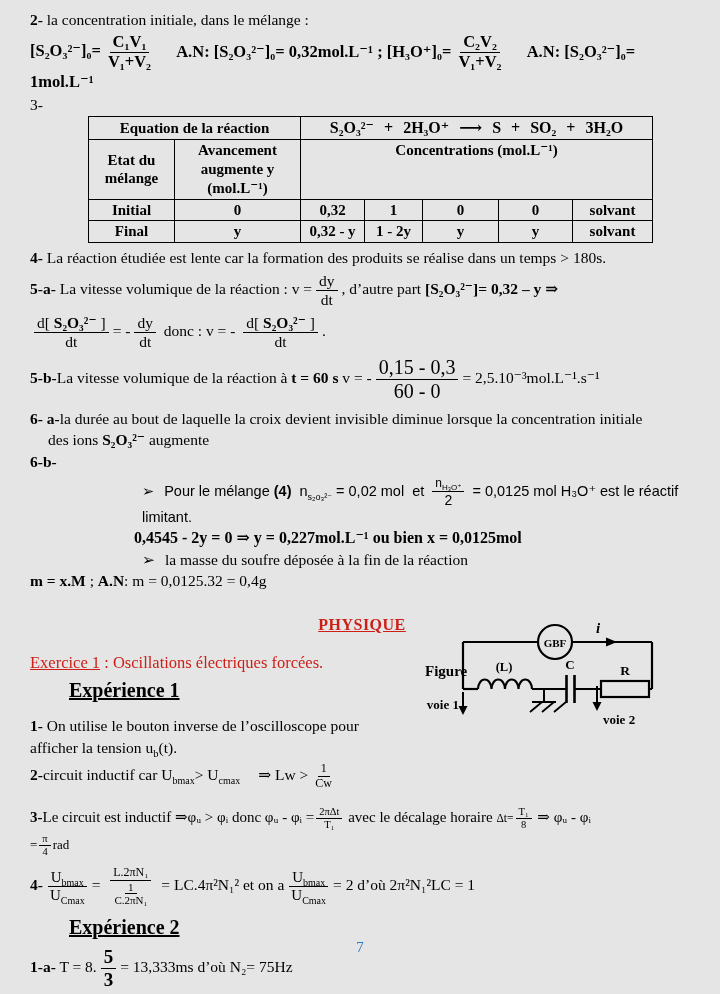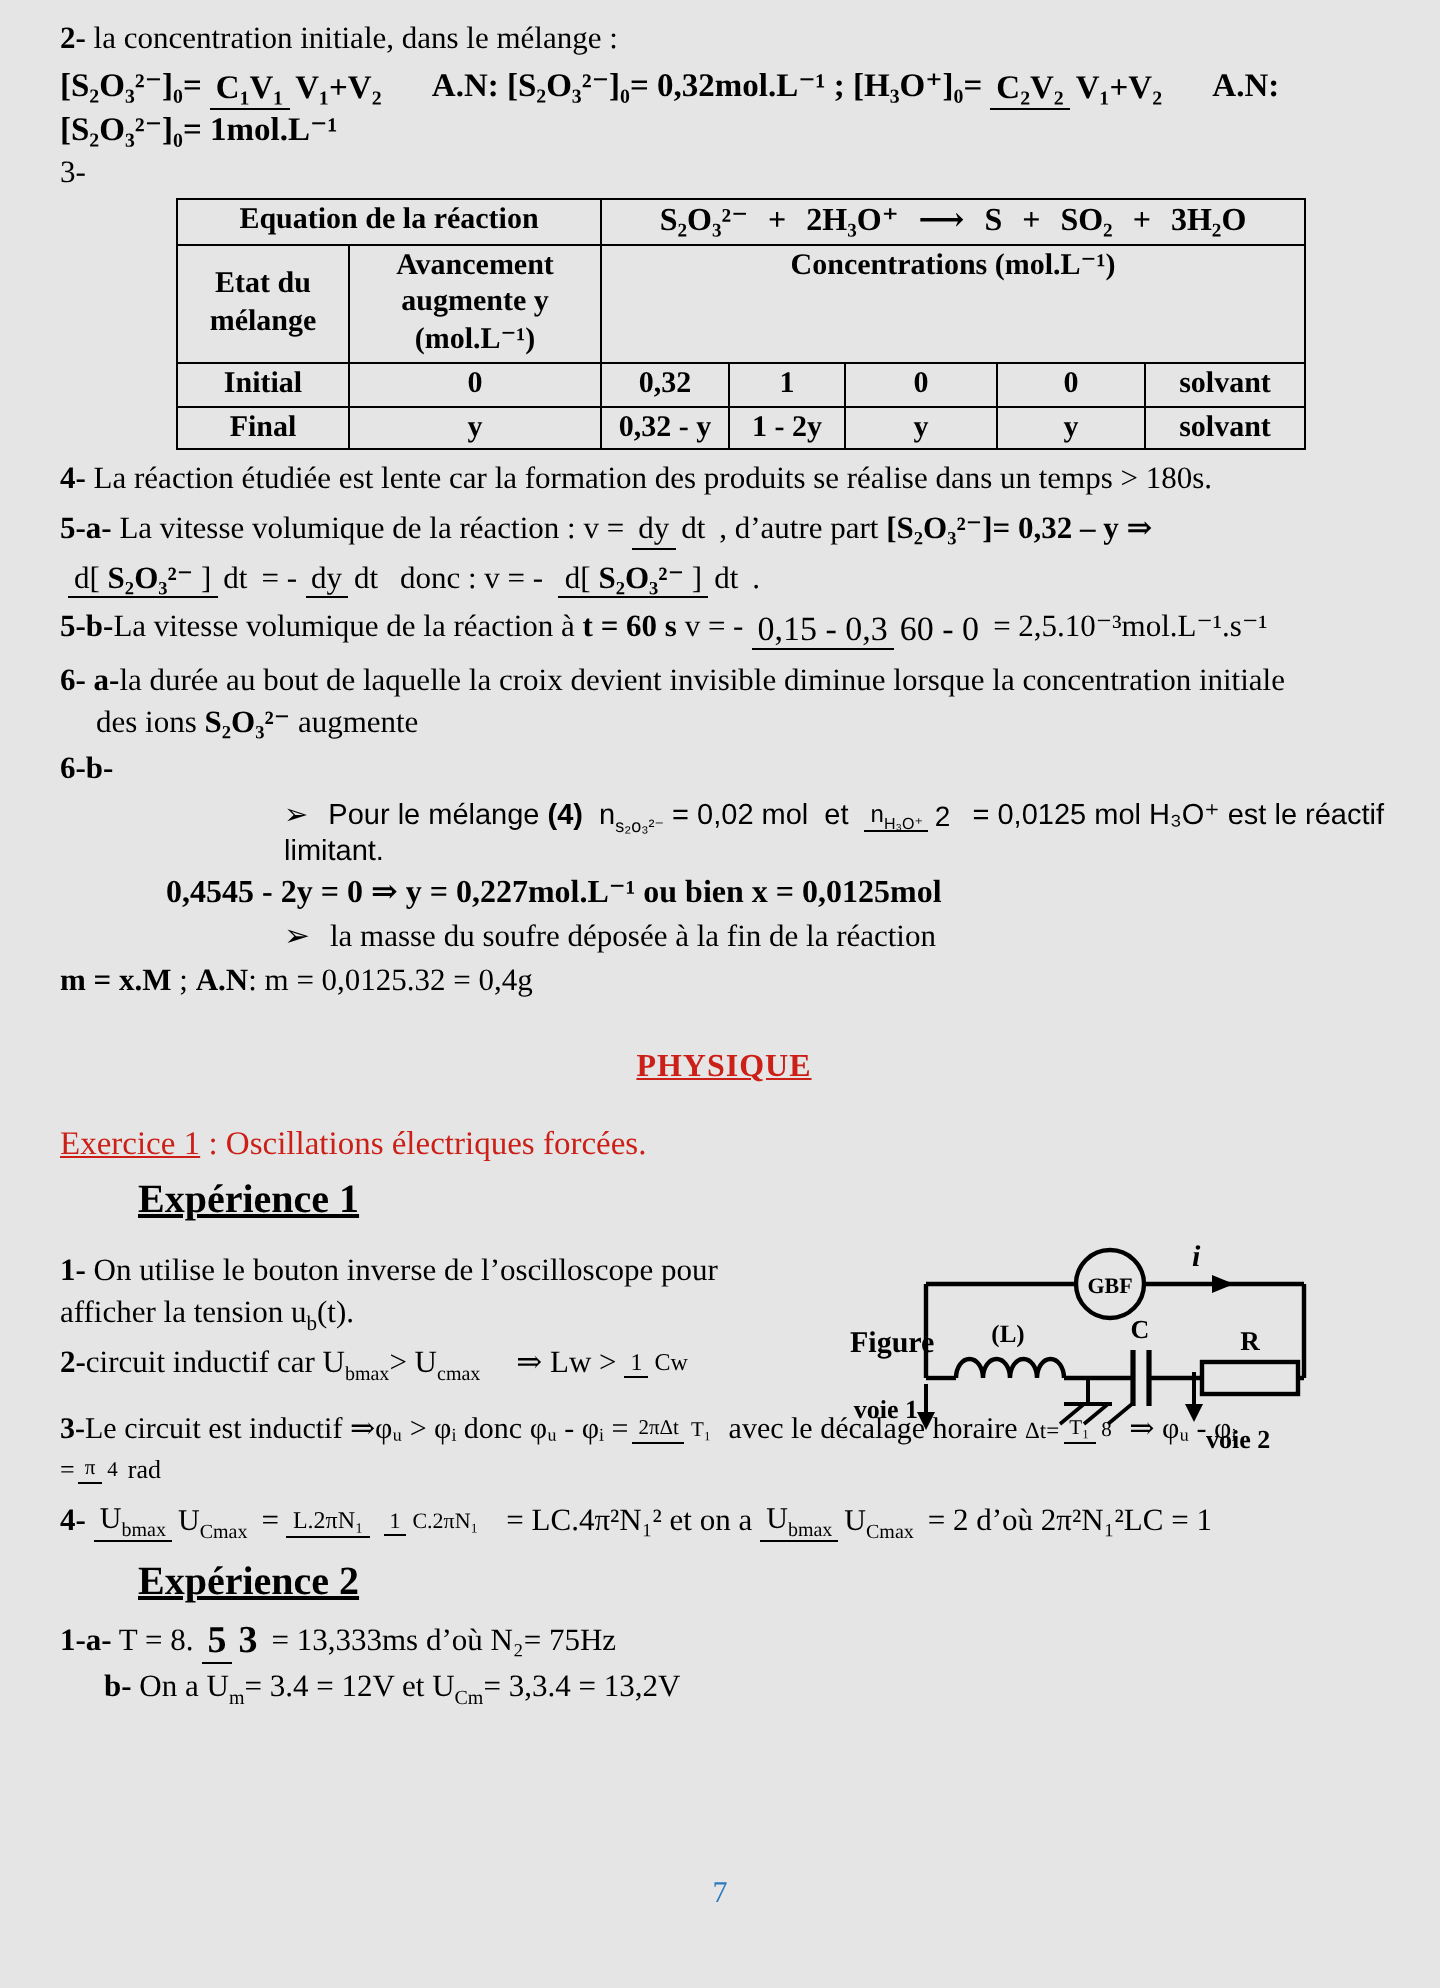--- a/index.html
+++ b/index.html
@@ -3,40 +3,40 @@
 <meta charset="utf-8">
 <style>
   html,body{margin:0;padding:0;background:#fff;}
   .page{position:relative;width:720px;height:994px;background:#e5e5e5;overflow:hidden;
         box-sizing:border-box;padding:8px 26px 0 30px;color:#000;
         font-family:"Liberation Serif","DejaVu Serif",serif;font-size:15.5px;line-height:1.25;}
   .b{font-weight:bold;}
   .u{text-decoration:underline;}
   .line{margin-top:2px;}
   sub{font-size:68%;line-height:0;}
-  .frac{display:inline-flex;align-items:center;text-align:center;
+  .frac{display:inline-flex;flex-direction:column;align-items:center;text-align:center;
         vertical-align:middle;margin:0 4px;line-height:1.15;}
   .frac>.num{border-bottom:1.4px solid #000;padding:0 3px;display:inline-block;}
   .frac>.den{padding:0 3px;display:inline-block;}
   .frac.small{font-size:12px;}
   .frac.tiny{font-size:10.5px;margin:0 2px;}
   .conc-line{margin-top:4px;font-weight:bold;font-size:16.5px;}
   .ml14{margin-left:14px;}
   .ml8{margin-left:8px;}
   .chem-table{border-collapse:collapse;margin:2px 0 0 58px;text-align:center;font-weight:bold;font-size:15px;}
   .chem-table td{border:1.6px solid #000;padding:1px 4px;vertical-align:middle;}
   .chem-table .eq{font-size:16px;word-spacing:6px;text-align:center;}
   .chem-table .vtop{vertical-align:top;}
   .q5a,.deriv,.q5b{margin-top:5px;}
   .q6b{margin-top:3px;font-weight:bold;}
   .indent18{margin-left:18px;}
   .bullet-sans{margin-top:5px;margin-left:112px;font-family:"Liberation Sans","DejaVu Sans",sans-serif;font-size:14.5px;}
   .bullet-serif{margin-top:2px;margin-left:112px;}
   .arrow-glyph{margin-right:10px;}
-  .result{margin-top:2px;margin-left:53px;font-weight:bold;font-size:16px;}
+  .result{margin-top:2px;margin-left:104px;font-weight:bold;font-size:16px;}
   .physique{margin-top:24px;text-align:center;font-weight:bold;font-size:16px;letter-spacing:.5px;}
   .red{color:#CB1F17;}
   .exercice{margin-top:18px;font-size:16.5px;}
   .exp-title{margin-top:5px;font-weight:bold;text-decoration:underline;font-size:20px;margin-left:39px;}
   .pq1{margin-top:13px;}
   .pq2{margin-top:5px;}
   .subsm{font-size:10px;}
   .pq3{margin-top:15px;white-space:nowrap;font-size:15px;}
   .sm11{font-size:11.5px;}
   .pq3b{margin-top:2px;font-size:13px;}
@@ -127,21 +127,21 @@
       </span><span>= -</span><span class="frac">
         <span class="num">dy</span>
         <span class="den">dt</span>
       </span><span> donc : v = - </span><span class="frac">
         <span class="num"><span>d[ </span><span class="b">S₂O₃²⁻</span><span> ]</span></span>
         <span class="den">dt</span>
       </span><span>.</span>
   </div>
 
   <div class="q5b">
-    <span class="b">5-b-</span><span>La vitesse volumique de la réaction à </span><span class="b">t = 60 s</span><span>  v = -</span><span class="frac" style="font-size:17px">
+    <span class="b">5-b-</span><span>La vitesse volumique de la réaction à </span><span class="b">t = 60 s</span><span>  v = -</span><span class="frac" style="font-size:20px">
         <span class="num">0,15 - 0,3</span>
         <span class="den">60 - 0</span>
       </span><span>= 2,5.10⁻³mol.L⁻¹.s⁻¹</span>
   </div>
 
   <div class="line" style="margin-top:6px"><span class="b">6- a-</span><span>la durée au bout de laquelle la croix devient invisible diminue lorsque la concentration initiale</span></div>
   <div class="line indent18"><span>des ions </span><span class="b">S₂O₃²⁻</span><span> augmente</span></div>
 
   <div class="q6b">6-b-</div>
 

